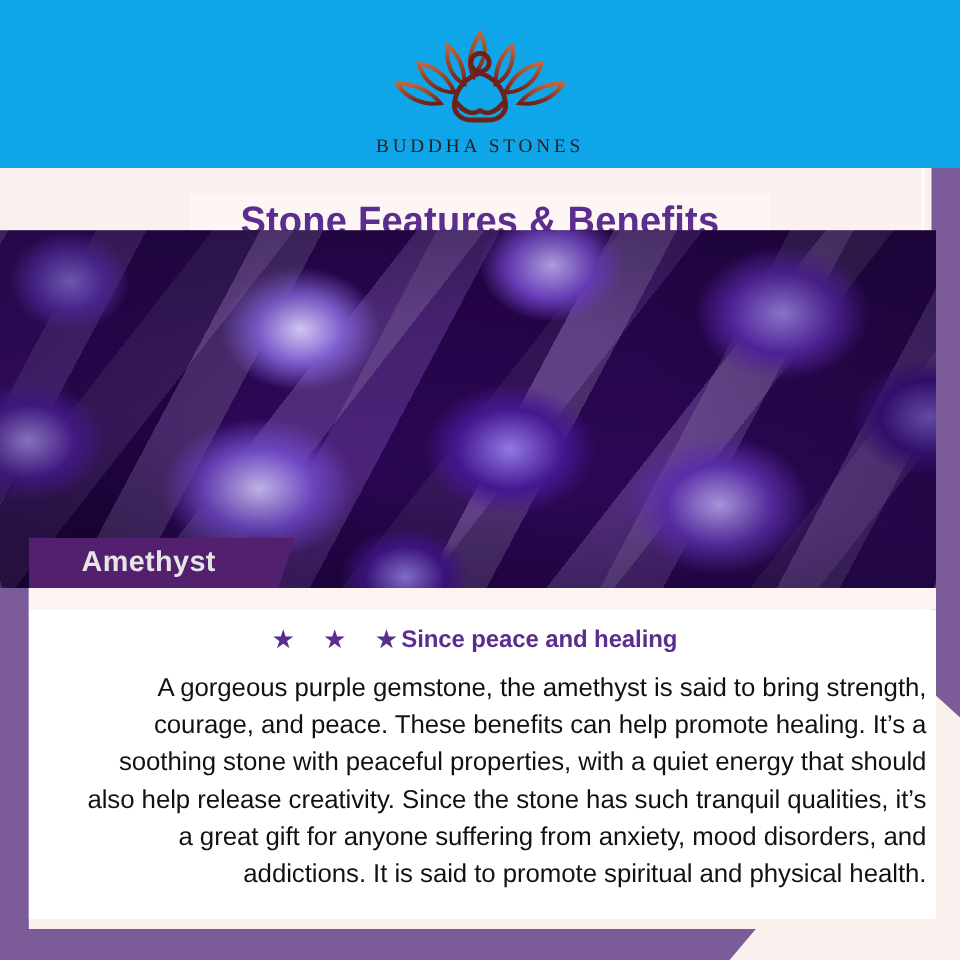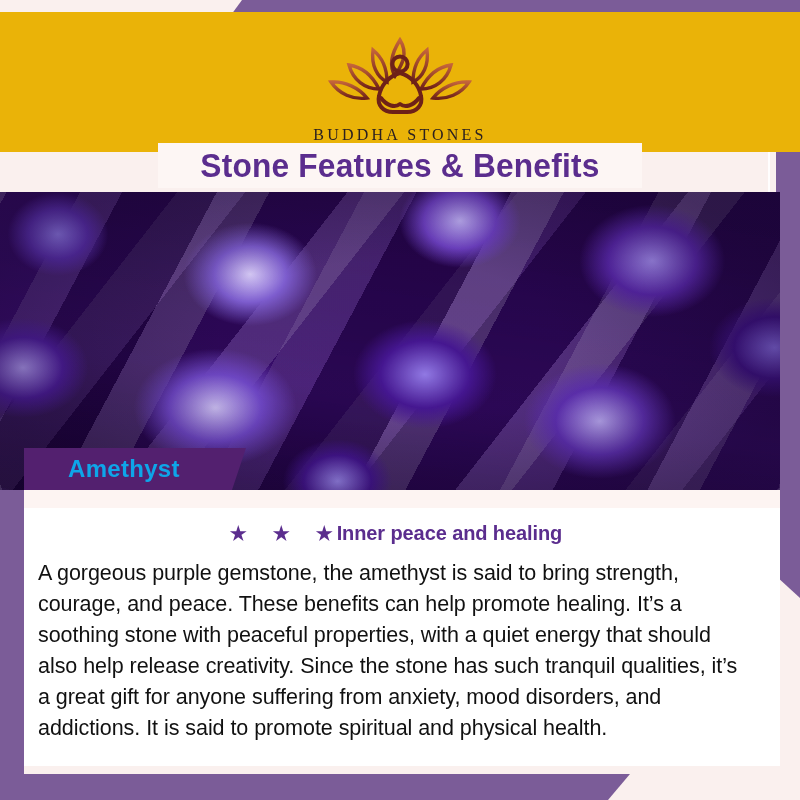--- a/index.html
+++ b/index.html
@@ -72,45 +72,44 @@
     opacity: .9;
   }
 
   
   .header {
     position: absolute;
     top: 0;
     left: 0;
     width: 800px;
     height: 140px;
-    background: #eab308;
+    background: #0ea5e9;
     display: flex;
     flex-direction: column;
     align-items: center;
-    margin-top: 12px;
   }
   .logo-wrap {
     margin-top: 20px;
     width: 200px;
     height: 92px;
     display: flex;
     align-items: center;
     justify-content: center;
   }
   .brand-name {
     margin-top: 2px;
     font-family: "Liberation Serif", serif;
     font-size: 16px;
     letter-spacing: 3.2px;
     color: #2b2020;
     font-weight: 400;
   }
   .title-strip {
     position: absolute;
-    top: 143px;
+    top: 161px;
     left: 158px;
     width: 484px;
     height: 45px;
     background: #fdf6f4;
     display: flex;
     align-items: center;
     justify-content: center;
   }
   .title-text {
     font-family: "Liberation Sans Narrow", "Liberation Sans", sans-serif;
@@ -176,21 +175,21 @@
     left: 24px;
     width: 222px;
     height: 42px;
     background: #53206f;
     clip-path: polygon(0 0, 100% 0, calc(100% - 14px) 100%, 0 100%);
     display: flex;
     align-items: center;
   }
   .stone-banner-label {
     margin-left: 44px;
-    color: #0ea5e9;
+    color: #e5e5e5;
     font-family: "Liberation Sans Narrow", "Liberation Sans", sans-serif;
     font-size: 24px;
     font-weight: bold;
     letter-spacing: .3px;
   }
 
   
   .content-gap {
     position: absolute;
     top: 490px;
@@ -226,29 +225,29 @@
     font-weight: bold;
     letter-spacing: -.1px;
   }
   .benefit .star {
     font-size: 19px;
     line-height: 1;
     margin-right: 4px;
     color: #5b2d8e;
   }
   .body-copy {
-    margin: 6px 0 0 0;
+    margin: 6px 0 0 18px;
     width: 716px;
     color: #111111;
     font-family: "Liberation Sans Narrow", "Liberation Sans", sans-serif;
     font-size: 21.5px;
     font-weight: 500;
     line-height: 31px;
     letter-spacing: -.05px;
-    text-align: left;
+    text-align: right;
   }
 </style>
 </head>
 <body>
 
 <div id="page">
 
   <div class="band band-top"></div>
   <div class="band band-right"></div>
   <div class="band band-left"></div>
@@ -303,20 +302,20 @@
 
     <div class="benefits">
       <span class="benefit">
         <span class="star">★</span>
       </span>
       <span class="benefit">
         <span class="star">★</span>
       </span>
       <span class="benefit">
         <span class="star">★</span>
-        <span>Inner peace and healing</span>
+        <span>Since peace and healing</span>
       </span>
     </div>
 
     <p class="body-copy">A gorgeous purple gemstone, the amethyst is said to bring strength, courage, and peace. These benefits can help promote healing. It’s a soothing stone with peaceful properties, with a quiet energy that should also help release creativity. Since the stone has such tranquil qualities, it’s a great gift for anyone suffering from anxiety, mood disorders, and addictions. It is said to promote spiritual and physical health.</p>
   </div>
 
 </div>
 
 </body></html>

